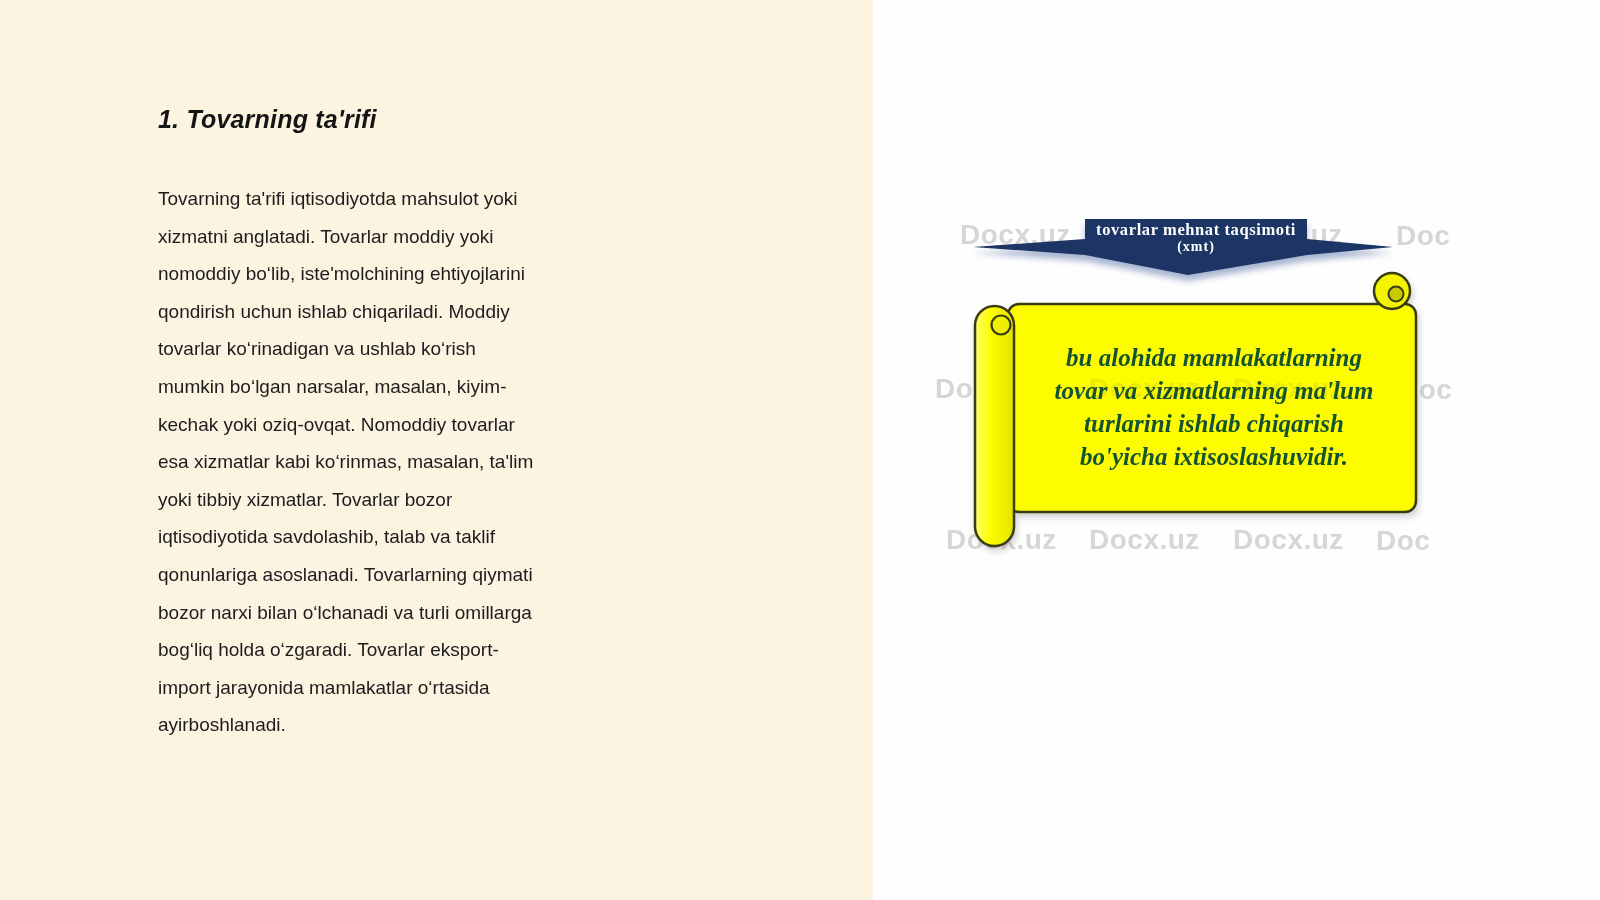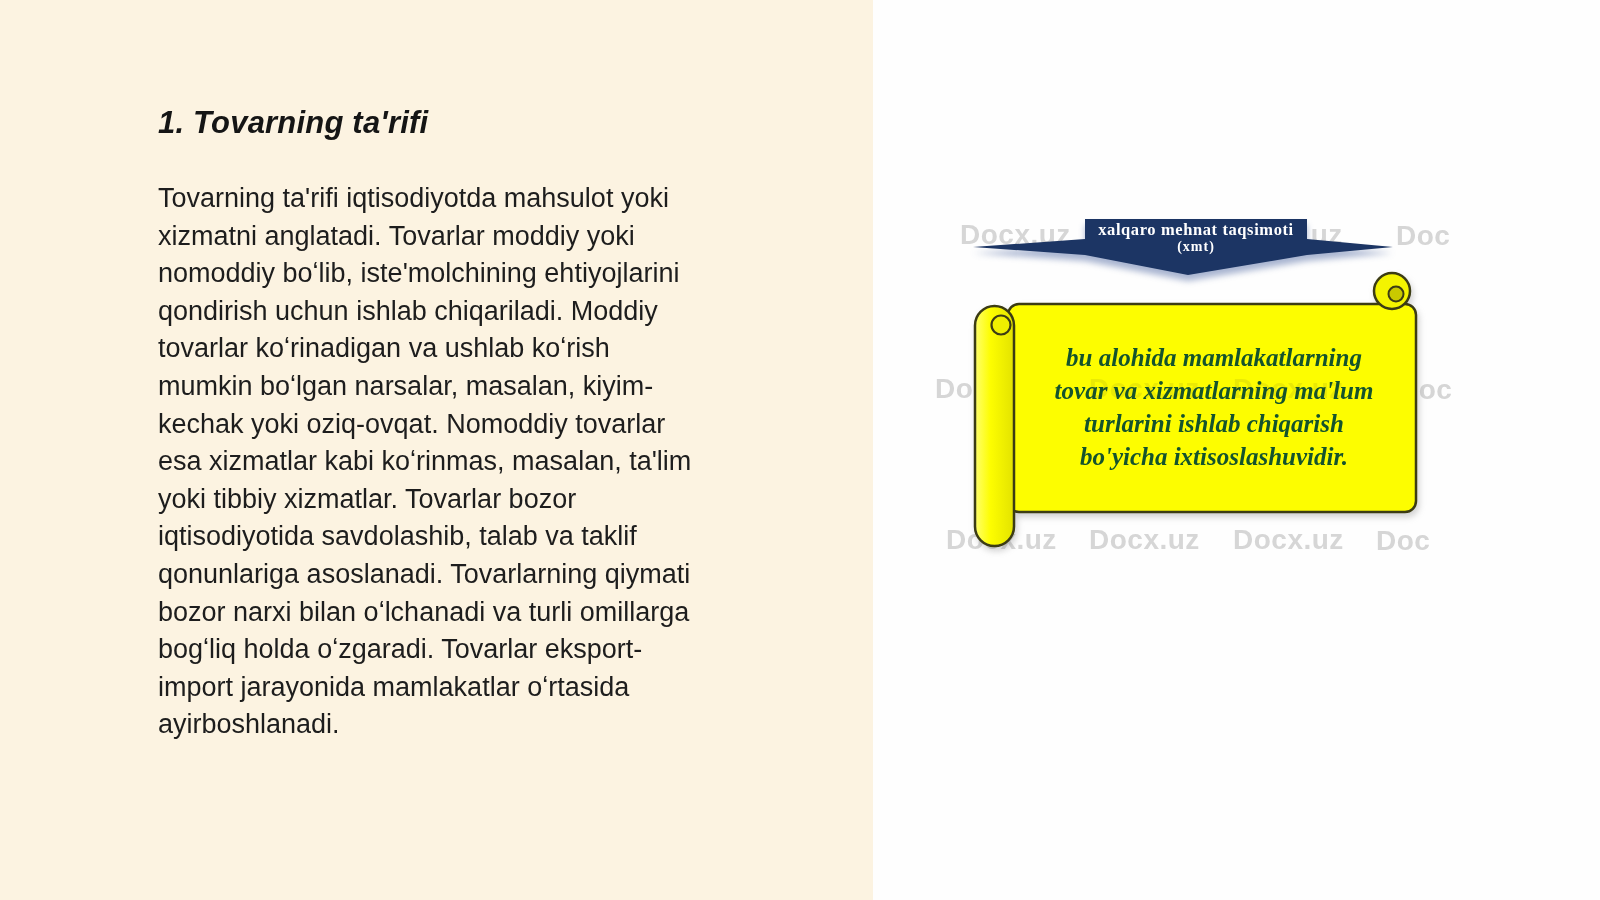--- a/index.html
+++ b/index.html
@@ -6,23 +6,23 @@
   body{width:1600px;height:900px;overflow:hidden;position:relative;
        font-family:"Liberation Sans","DejaVu Sans",sans-serif;}
   #canvas{position:absolute;inset:0;width:1600px;height:900px;background:#ffffff;}
 
   
   .panel-left{position:absolute;left:0;top:0;width:873px;height:900px;background:#fcf3e1;}
   .panel-right{position:absolute;left:873px;top:0;width:727px;height:900px;background:#fefefe;}
 
   
   .article-title{position:absolute;left:158px;top:105px;width:700px;
-    font-size:31px;font-weight:700;font-style:italic;color:#151515;letter-spacing:0.2px;}
+    font-size:25px;font-weight:700;font-style:italic;color:#151515;letter-spacing:0.2px;}
   .article-body{position:absolute;left:158px;top:180px;width:700px;
-    font-size:27px;line-height:37.6px;color:#1d1d1d;white-space:pre-line;}
+    font-size:19px;line-height:37.6px;color:#1d1d1d;white-space:pre-line;}
 
   
   .wm-layer{position:absolute;inset:0;z-index:1;}
   .wm-layer-top{position:absolute;inset:0;z-index:4;pointer-events:none;}
   .wm{position:absolute;font-weight:700;font-size:28px;letter-spacing:0.5px;
       color:#d6d6d6;white-space:nowrap;}
   .wm-ghost{position:absolute;font-weight:700;font-size:28px;letter-spacing:0.5px;
       color:rgba(70,70,40,0.10);white-space:nowrap;}
 
   
@@ -98,21 +98,21 @@
       <rect x="975" y="306" width="39" height="240" rx="19.5" fill="url(#rollGrad)" stroke="#3c3c14" stroke-width="2.5"></rect>
 
       <circle cx="1001" cy="325" r="9.5" fill="#efef00" stroke="#3c3c14" stroke-width="2.2"></circle>
 
       <circle cx="1392" cy="291" r="18" fill="#f4f400" stroke="#3c3c14" stroke-width="2.5"></circle>
       <circle cx="1396" cy="294" r="7.5" fill="#c9c900" stroke="#3c3c14" stroke-width="2"></circle>
     </g>
   </svg>
 
   <div class="banner-text">
-    <span class="banner-line1">xalqaro mehnat taqsimoti</span>
+    <span class="banner-line1">tovarlar mehnat taqsimoti</span>
     <span class="banner-line2">(xmt)</span>
   </div>
 
   <div class="scroll-text">bu alohida mamlakatlarning
 tovar va xizmatlarning ma'lum
 turlarini ishlab chiqarish
 bo'yicha ixtisoslashuvidir.</div>
 
   <div class="wm-layer-top" id="wm-layer-top">
       <span class="wm-ghost" style="left: 1089px; top: 373px;">Docx.uz</span>

